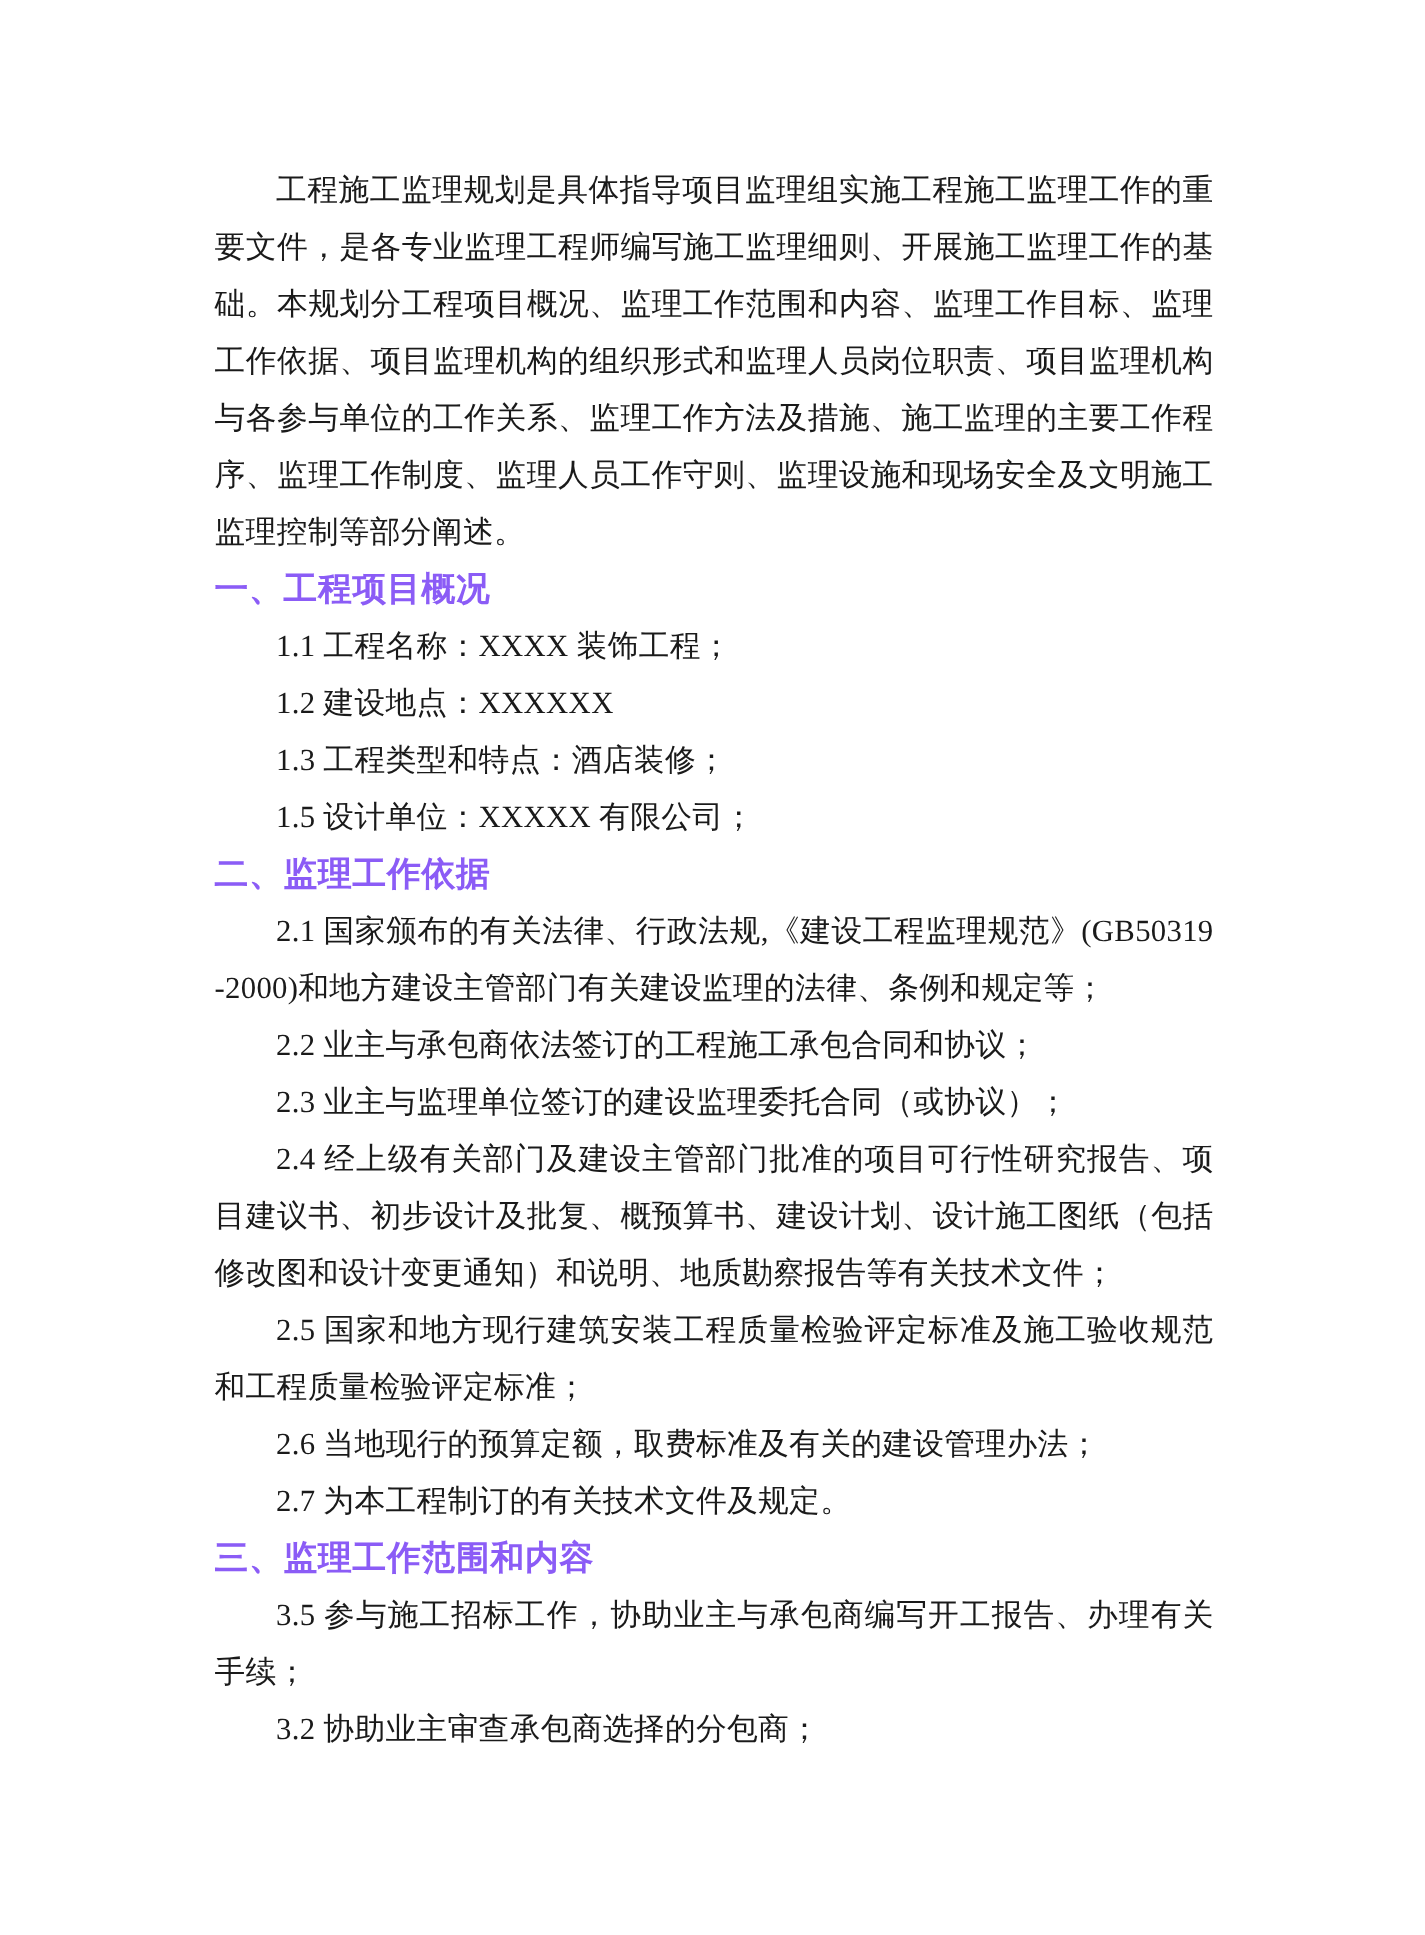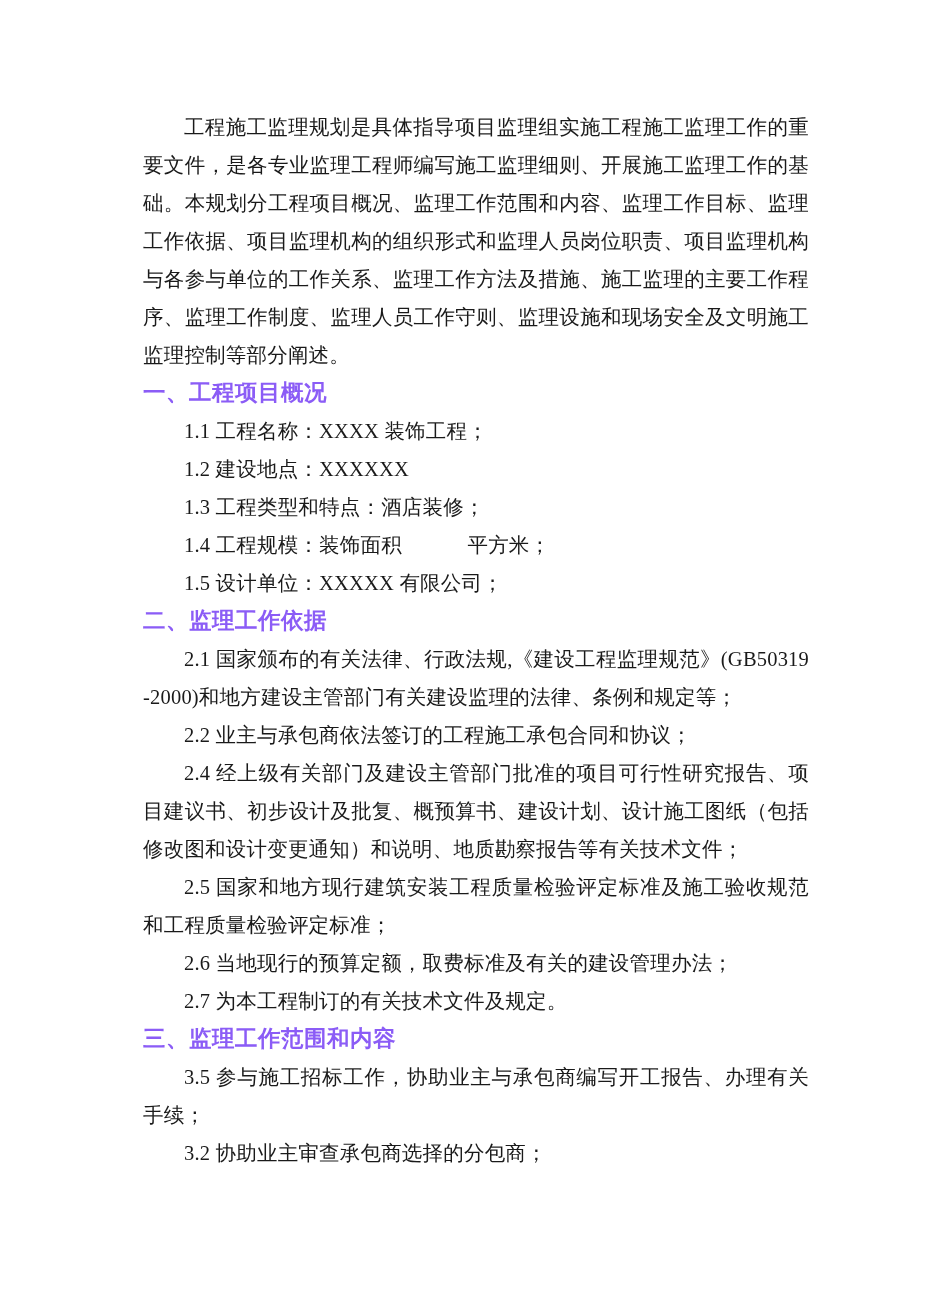--- a/index.html
+++ b/index.html
@@ -72,30 +72,30 @@
     <p class="para">工程施工监理规划是具体指导项目监理组实施工程施工监理工作的重要文件，是各专业监理工程师编写施工监理细则、开展施工监理工作的基础。本规划分工程项目概况、监理工作范围和内容、监理工作目标、监理工作依据、项目监理机构的组织形式和监理人员岗位职责、项目监理机构与各参与单位的工作关系、监理工作方法及措施、施工监理的主要工作程序、监理工作制度、监理人员工作守则、监理设施和现场安全及文明施工监理控制等部分阐述。</p>
 
     <p class="section-heading">一、工程项目概况</p>
 
     <p class="clause"><span>1.1</span>&nbsp;<span>工程名称：XXXX 装饰工程；</span></p>
 
     <p class="clause"><span>1.2</span>&nbsp;<span>建设地点：XXXXXX</span></p>
 
     <p class="clause"><span>1.3</span>&nbsp;<span>工程类型和特点：酒店装修；</span></p>
 
-    <p class="clause"><span>1.4</span>&nbsp;<span>工程规模：装饰面积</span><span class="gap-fill"></span><span>平方米；</span></p>
 
     <p class="clause"><span>1.5</span>&nbsp;<span>设计单位：XXXXX 有限公司；</span></p>
 
     <p class="section-heading">二、监理工作依据</p>
 
     <p class="clause"><span>2.1</span>&nbsp;<span>国家颁布的有关法律、行政法规,《建设工程监理规范》(GB50319-2000)和地方建设主管部门有关建设监理的法律、条例和规定等；</span></p>
 
     <p class="clause"><span>2.2</span>&nbsp;<span>业主与承包商依法签订的工程施工承包合同和协议；</span></p>
 
+    <p class="clause"><span>2.3</span>&nbsp;<span>业主与监理单位签订的建设监理委托合同（或协议）；</span></p>
 
     <p class="clause"><span>2.4</span>&nbsp;<span>经上级有关部门及建设主管部门批准的项目可行性研究报告、项目建议书、初步设计及批复、概预算书、建设计划、设计施工图纸（包括修改图和设计变更通知）和说明、地质勘察报告等有关技术文件；</span></p>
 
     <p class="clause"><span>2.5</span>&nbsp;<span>国家和地方现行建筑安装工程质量检验评定标准及施工验收规范和工程质量检验评定标准；</span></p>
 
     <p class="clause"><span>2.6</span>&nbsp;<span>当地现行的预算定额，取费标准及有关的建设管理办法；</span></p>
 
     <p class="clause"><span>2.7</span>&nbsp;<span>为本工程制订的有关技术文件及规定。</span></p>
 
     <p class="section-heading">三、监理工作范围和内容</p>

